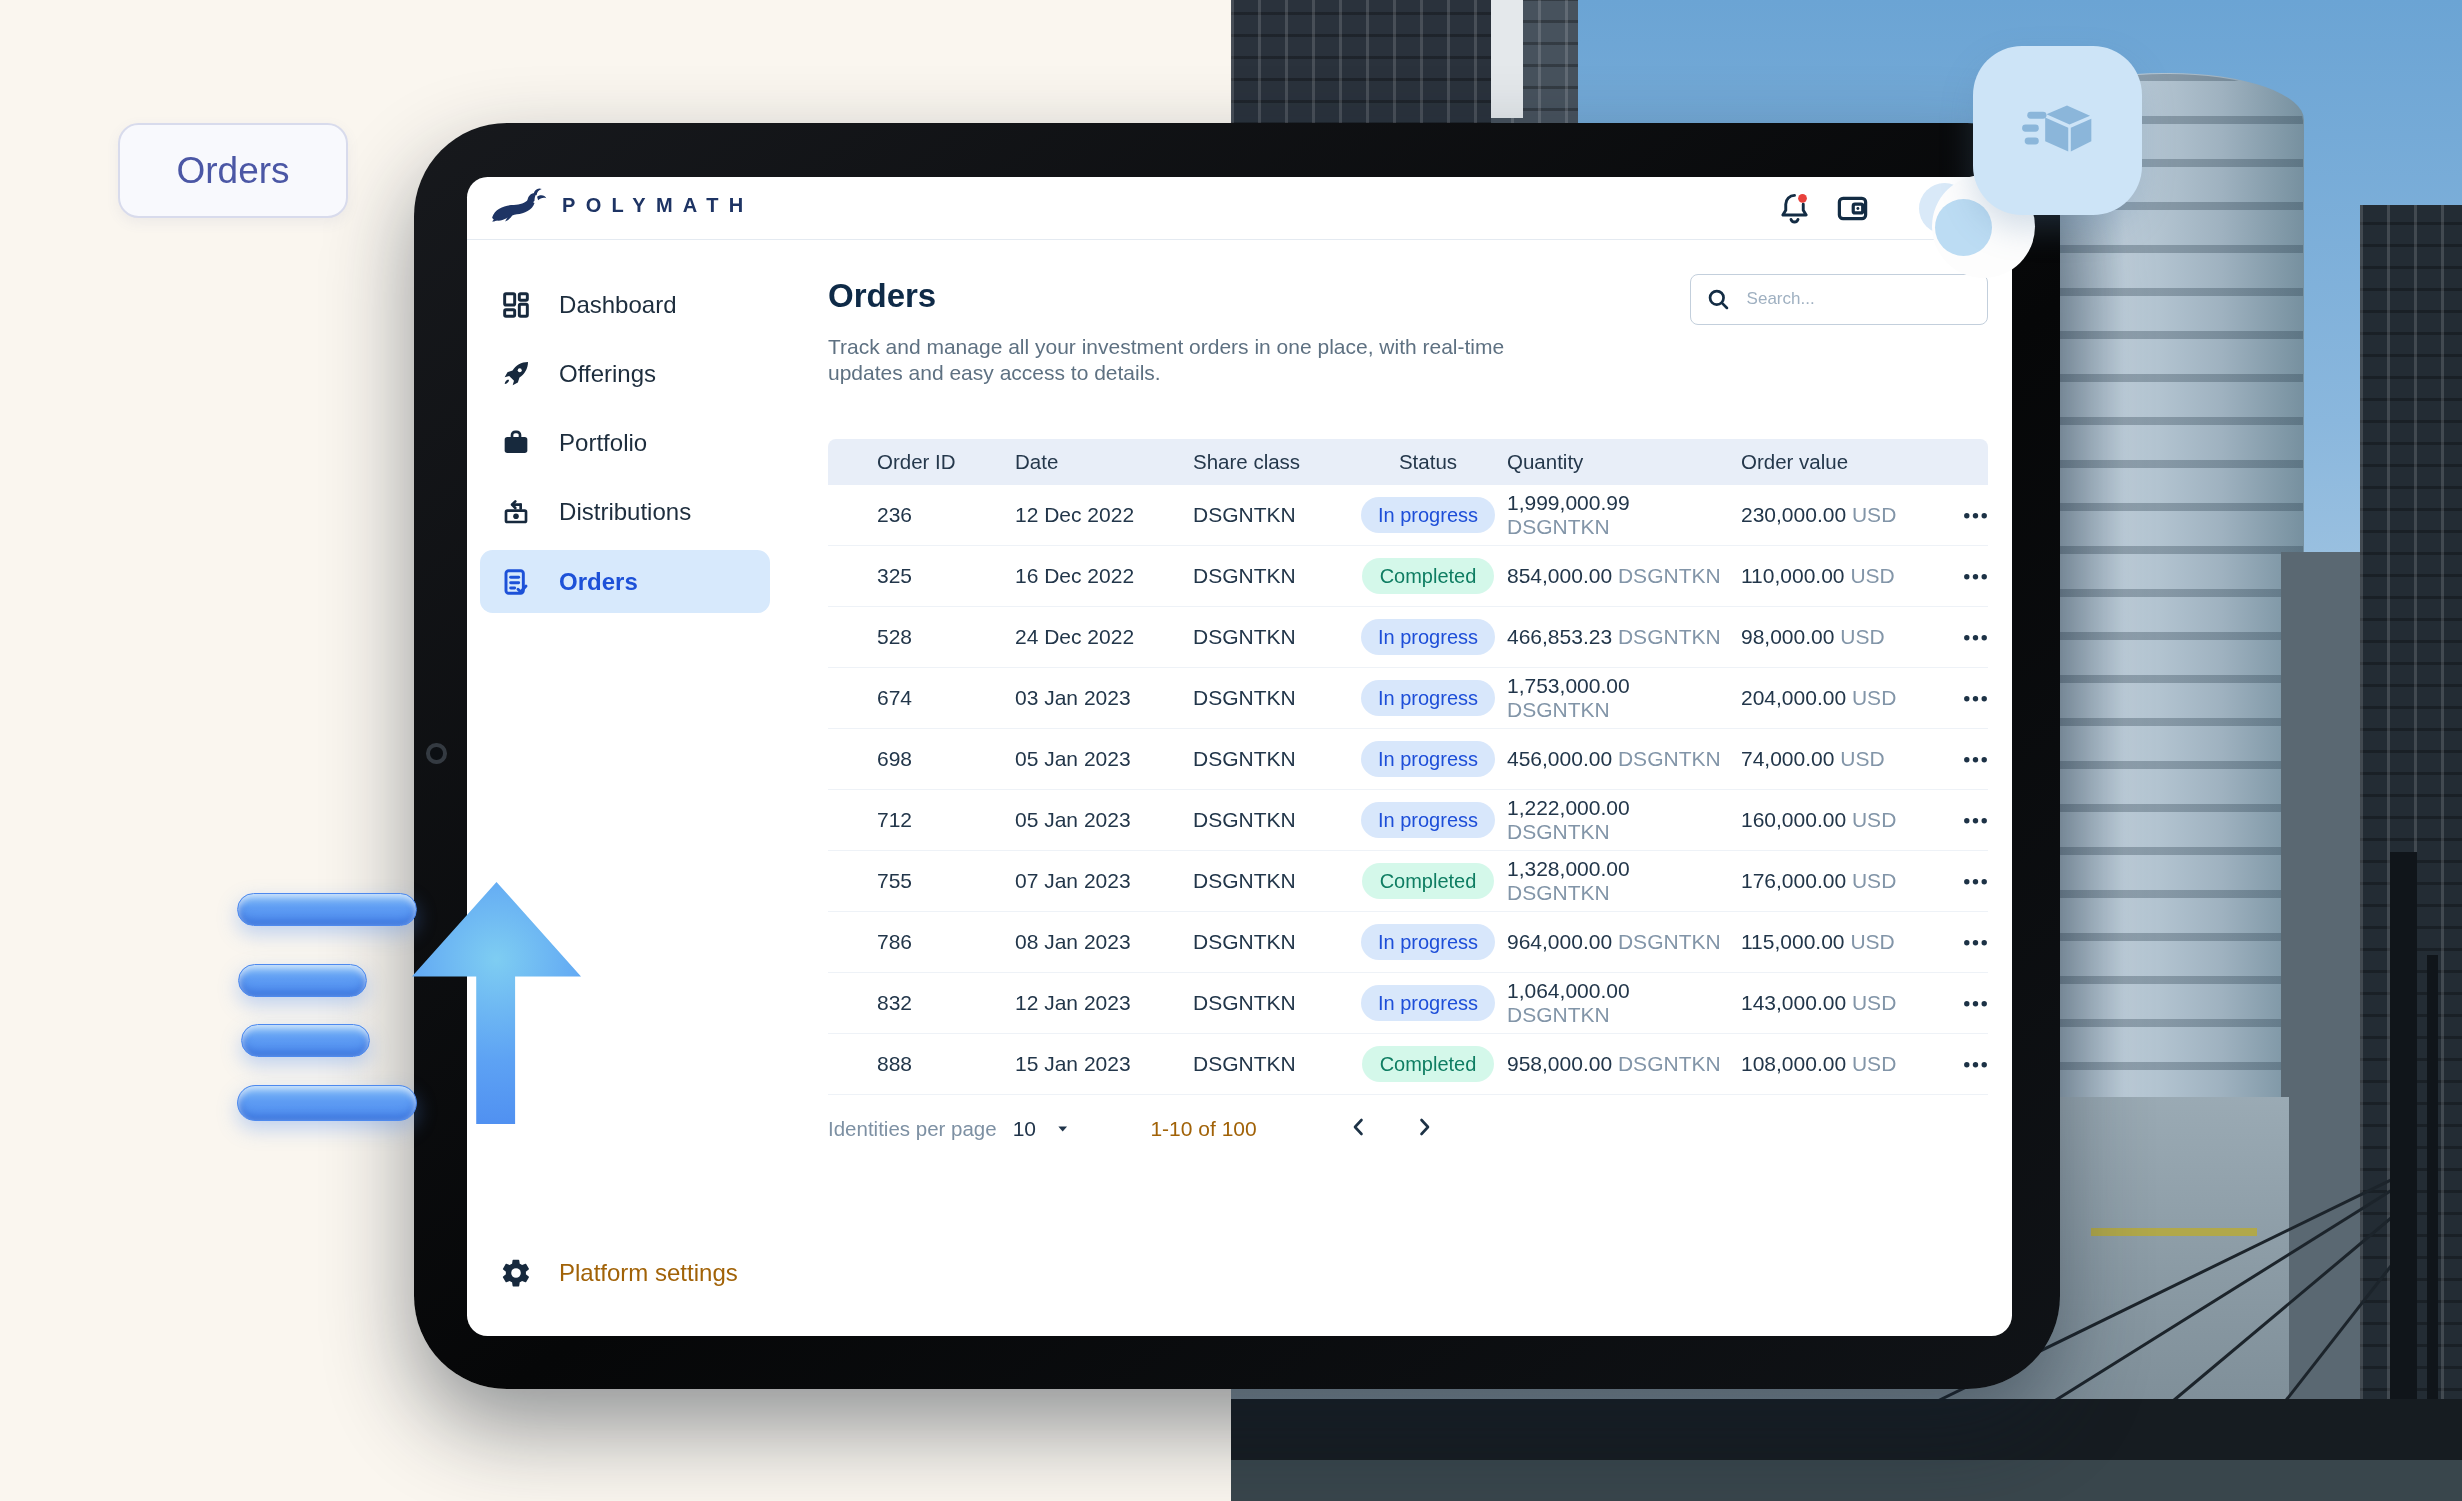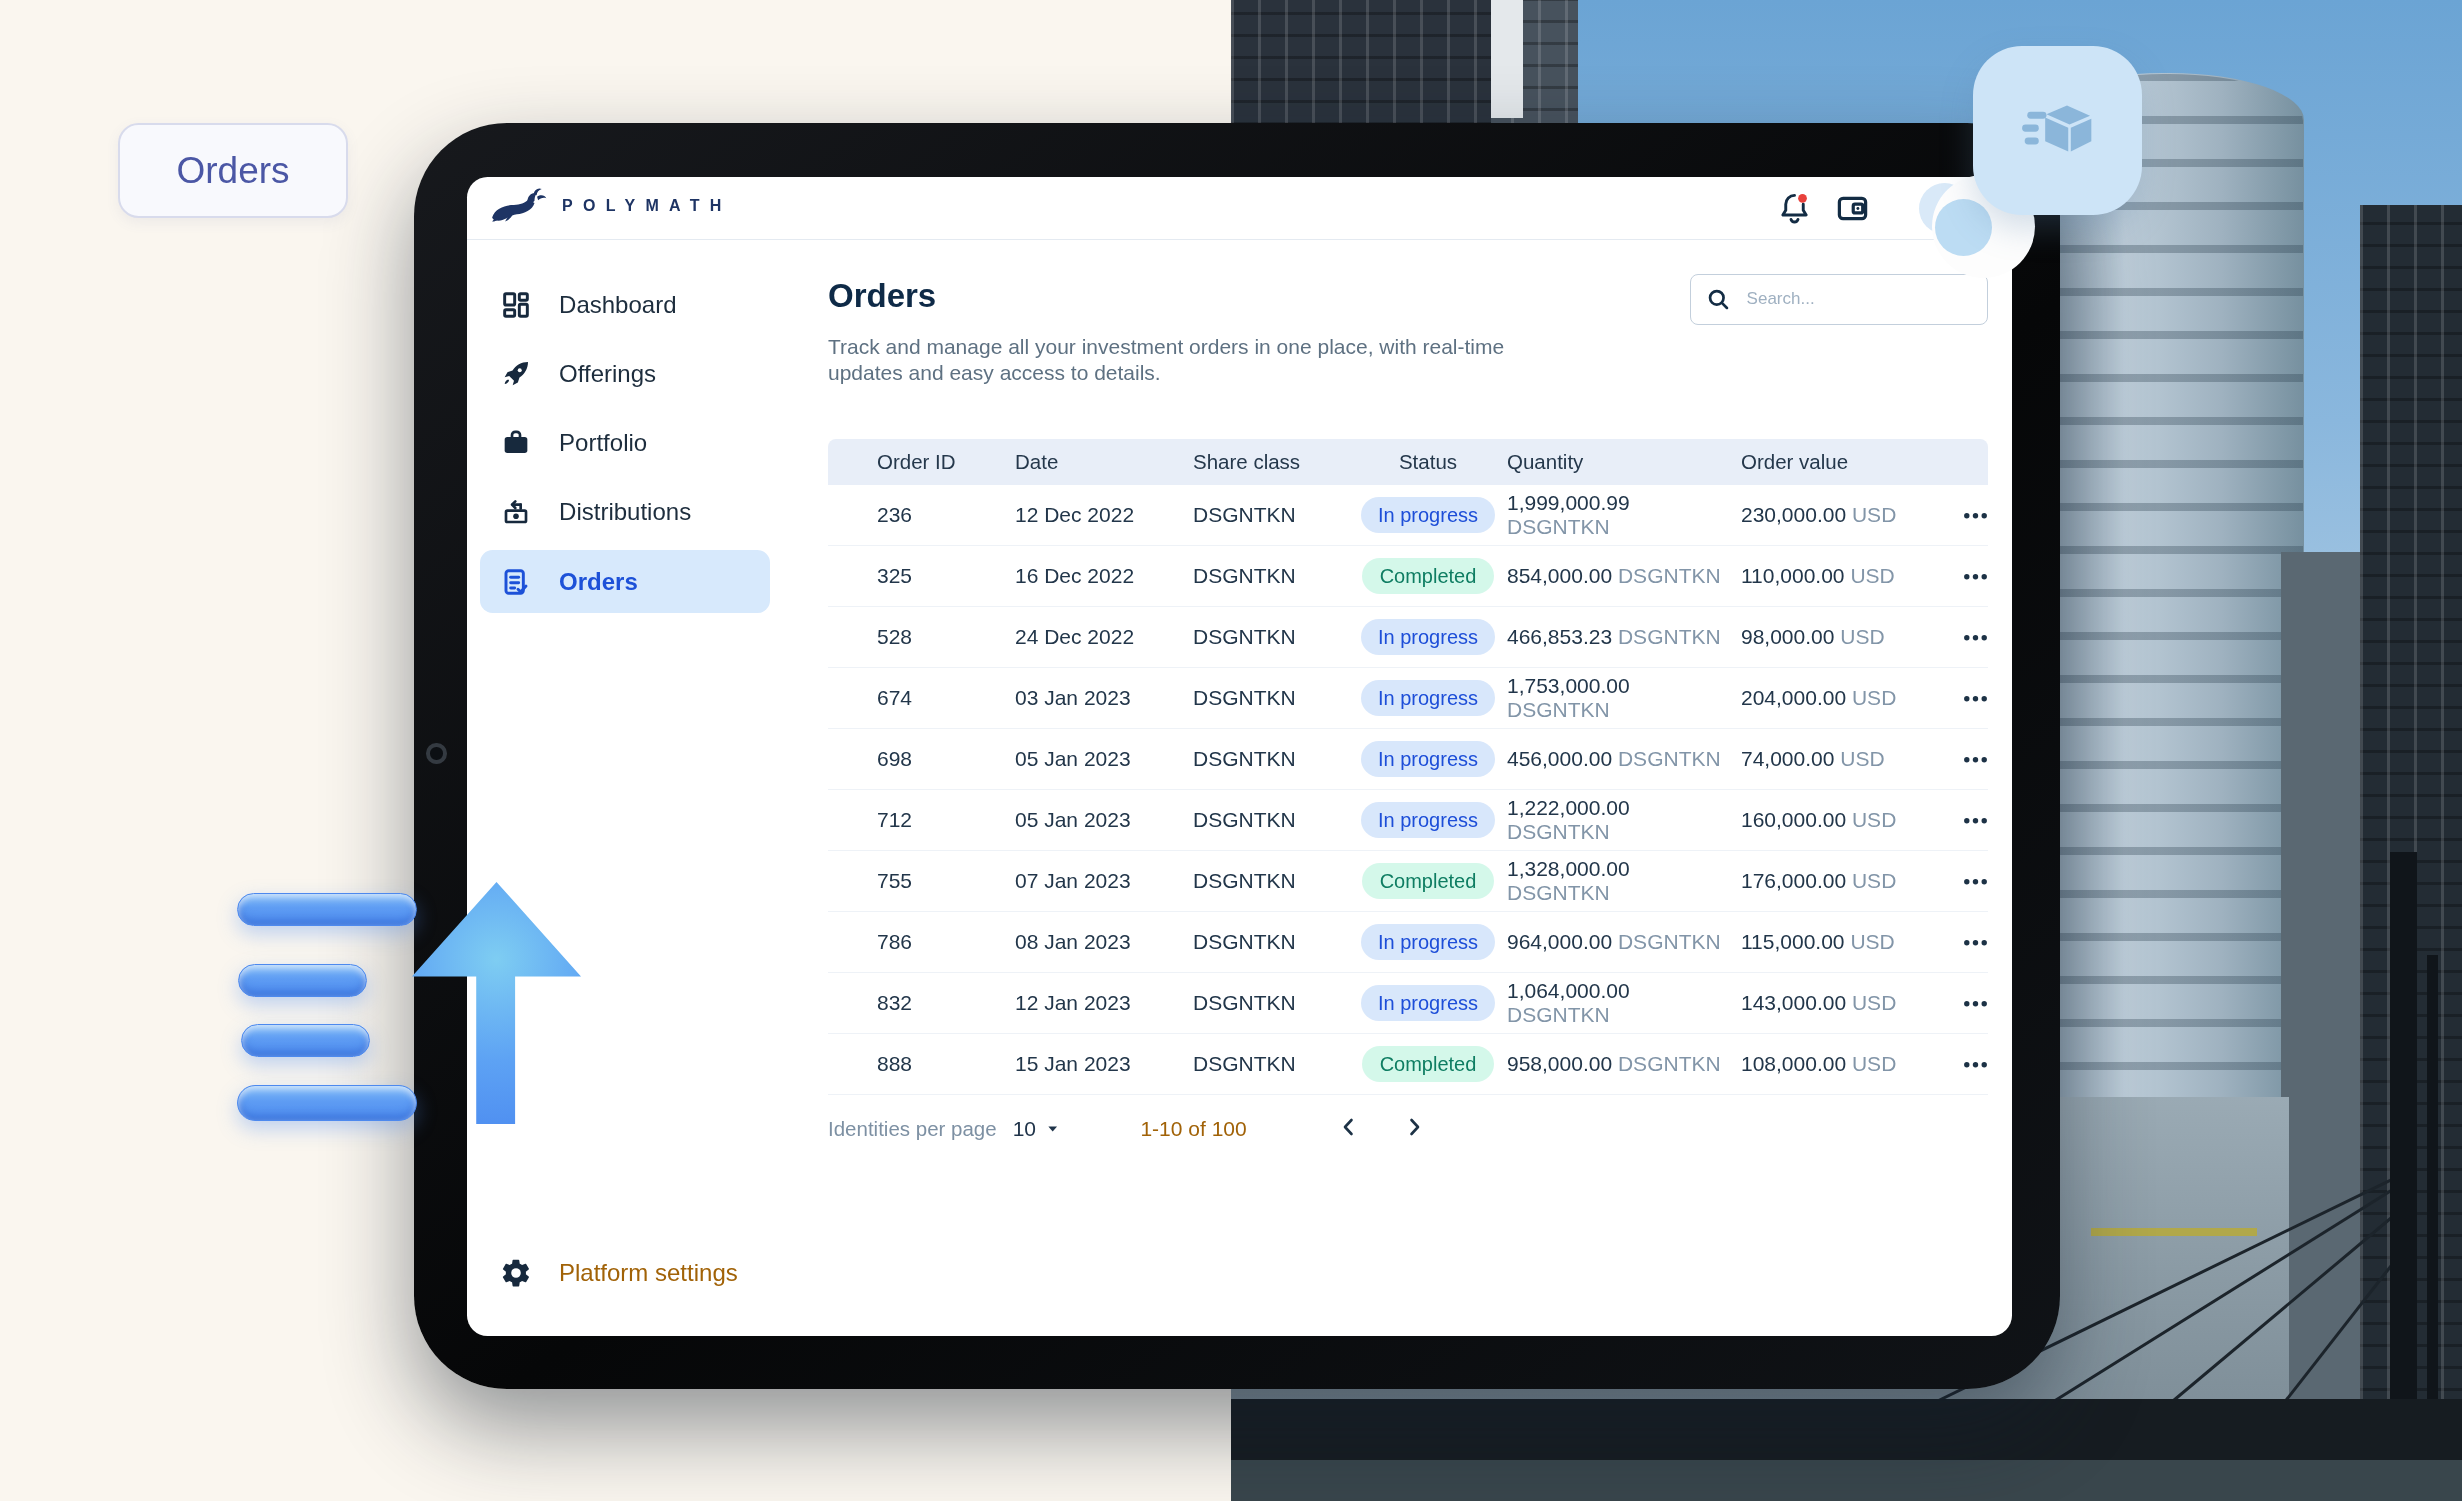--- a/index.html
+++ b/index.html
@@ -19,21 +19,21 @@
   .tablet{position:absolute;left:414px;top:123px;width:1646px;height:1266px;border-radius:93px;
     background:linear-gradient(145deg,#17191d,#060708 55%,#101317);
     box-shadow:0 39px 87px rgba(20,30,45,.45);}
   .camera{position:absolute;left:426px;top:743px;width:20.5px;height:20.5px;border-radius:50%;
     background:#0c0f13;border:4.7px solid #343a41;}
   .screen{position:absolute;left:467px;top:177px;width:1545px;height:1159px;background:#ffffff;border-radius:20.5px;overflow:hidden;}
 
   
   .app-header{position:absolute;left:0;top:0;width:100%;height:63px;border-bottom:1.6px solid #e4eaf1;}
   .brand{position:absolute;left:20.5px;top:8px;display:flex;align-items:center;}
-  .brand-text{font-size:16px;font-weight:700;letter-spacing:10.3px;color:#1e3464;margin-left:12.6px;}
+  .brand-text{font-size:20px;font-weight:700;letter-spacing:10.3px;color:#1e3464;margin-left:12.6px;}
   .hbtn{position:absolute;top:11px;width:41px;height:41px;display:flex;align-items:center;justify-content:center;cursor:pointer;background:none;border:none;padding:0;}
   .avatar{position:absolute;left:1452px;top:5.5px;width:51px;height:51px;border-radius:50%;background:#d9e9f8;display:flex;align-items:center;justify-content:center;cursor:pointer;}
 
   
   .sidebar{position:absolute;left:12.6px;top:96px;width:290px;}
   .side-item{display:flex;align-items:center;height:63px;margin-bottom:6.3px;border-radius:12.6px;padding-left:20.5px;cursor:pointer;text-align:right;}
   .side-item .lbl{font-size:24px;color:#1d2d3d;font-weight:500;margin-left:27px;}
   .side-item.active{background:#d7e9fc;}
   .side-item.active .lbl{color:#1d51d8;font-weight:600;}
   .side-footer{position:absolute;left:33px;top:1070px;display:flex;align-items:center;height:51px;cursor:pointer;}
@@ -59,21 +59,21 @@
   .cell.c-actions{padding-left:0;text-align:center;}
   .unit{color:#8295a8;}
   .badge{display:inline-block;height:36px;line-height:36px;border-radius:18px;padding:0 17.4px;font-size:20px;}
   .badge.inprogress{background:#d8e7fb;color:#1d4ed8;}
   .badge.completed{background:#d4f8ea;color:#0e7d62;}
   .dots{background:none;border:none;cursor:pointer;padding:4.7px;}
 
   
   .pagination{position:absolute;left:0;top:833px;width:1160px;height:47px;display:flex;align-items:center;justify-content:flex-start;}
   .pg-label{font-size:20.5px;color:#7d90a3;}
-  .pg-select{display:flex;align-items:center;margin-left:16px;cursor:pointer;}
+  .pg-select{display:flex;align-items:center;margin-left:16px;cursor:pointer;gap:10px;}
   .pg-select .val{font-size:21px;color:#20344a;font-weight:500;margin-right:8px;}
   .pg-range{font-size:21px;color:#a16207;margin-left:79px;}
   .pg-btn{background:none;border:none;cursor:pointer;padding:3.2px;margin-left:35px;}
   .pg-btn:first-of-type{margin-left:87px;}
 
   
   .chip{position:absolute;left:118px;top:123px;width:230px;height:95px;border-radius:20.5px;background:#f8f9fd;
     border:2.4px solid #d8dbec;display:flex;align-items:center;justify-content:center;
     font-size:37px;color:#4b57a5;box-shadow:0 4.7px 12.6px rgba(90,100,160,.08);}
   .dec-circle-white{position:absolute;left:1932px;top:175px;width:103px;height:103px;border-radius:50%;background:#fdfdfd;}

